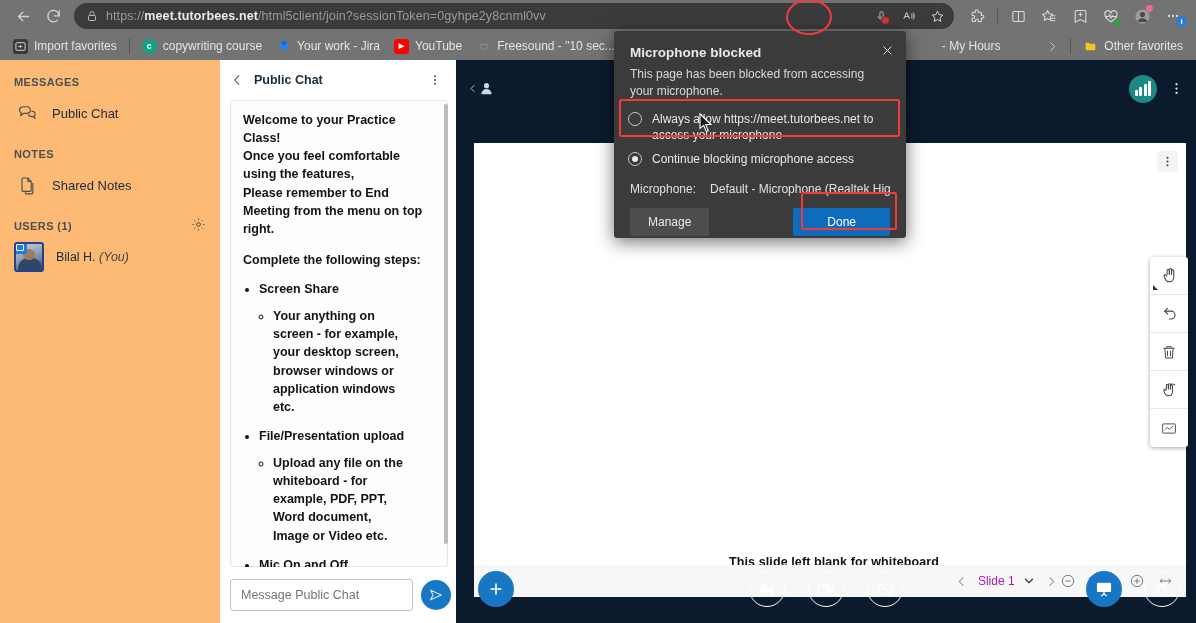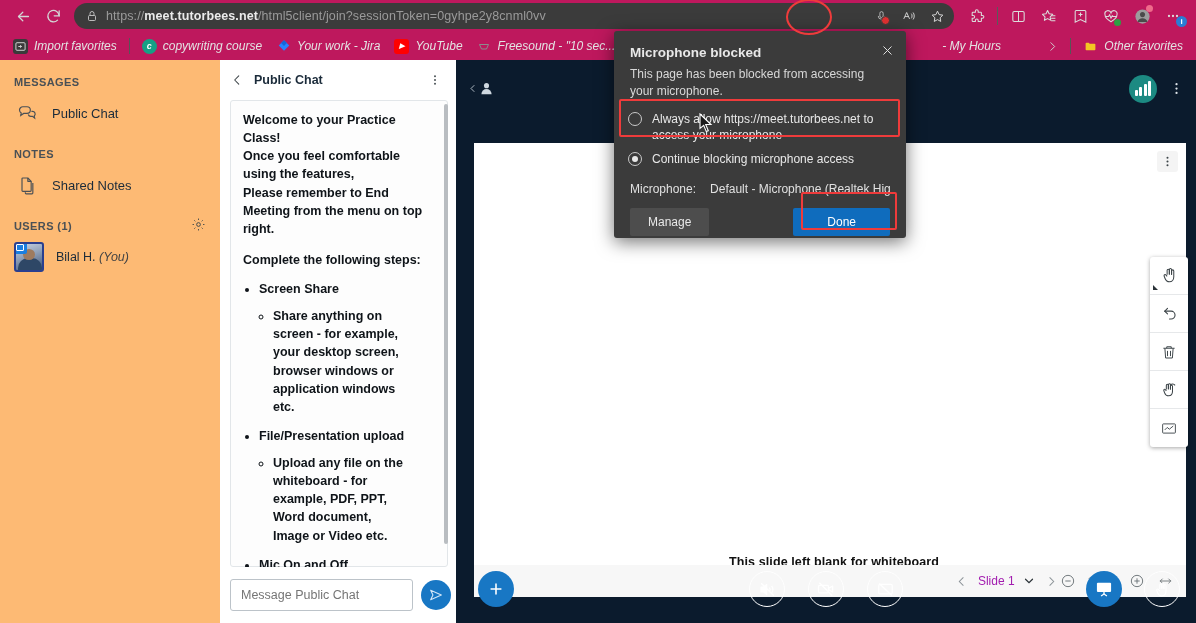--- a/index.html
+++ b/index.html
@@ -7,21 +7,21 @@
     width: 1196px; height: 623px;
     font-family: "Liberation Sans", sans-serif;
     overflow: hidden;
     background: #0f1c2e;
   }
   #app { position: relative; width: 1196px; height: 623px; }
 
   
   .browser-chrome {
     position: absolute; top: 0; left: 0; width: 1196px; height: 60px;
-    background: #be185d; z-index: 40;
+    background: #737373; z-index: 40;
   }
   .addr-row {
     position: absolute; top: 0; left: 0; width: 1196px; height: 32px;
     display: flex; align-items: center; padding: 0 8px;
   }
   .nav-btn {
     width: 30px; height: 28px; display: flex; align-items: center;
     justify-content: center; color: #d4d4d4; flex: none;
   }
   .nav-btn svg { display: block; }
@@ -61,21 +61,21 @@
   }
   .tb-sep { width: 1px; height: 18px; background: #5a5a5a; margin: 0 4px; }
   .badge-green { position: absolute; right: 5px; bottom: 4px; width: 7px; height: 7px; border-radius: 50%; background: #2ea043; }
   .badge-pink { position: absolute; right: 4px; top: 3px; width: 7px; height: 7px; border-radius: 50%; background: #ef6b8b; }
   .badge-blue { position: absolute; right: 1px; bottom: 3px; width: 11px; height: 11px; border-radius: 50%; background: #2a7cd4; color:#fff; font-size:8px; display:flex;align-items:center;justify-content:center;font-weight:700; }
 
   
   .bm-row {
     position: absolute; top: 32px; left: 0; width: 1196px; height: 28px;
     display: flex; align-items: center; padding: 0 6px; font-size: 12px;
-    color: #e3e3e3; white-space: nowrap; overflow: hidden; font-style: italic;
+    color: #e3e3e3; white-space: nowrap; overflow: hidden;
   }
   .bm {
     display: flex; align-items: center; gap: 6px; padding: 2px 7px;
     border-radius: 4px; flex: none;
   }
   .bm-fav {
     width: 15px; height: 15px; border-radius: 3px; flex: none;
     display: flex; align-items: center; justify-content: center;
     font-size: 9px; color: #fff; font-weight: 700;
   }
@@ -521,21 +521,21 @@
       <div class="chat-msg">
         <p>Welcome to your Practice Class!</p>
         <p>Once you feel comfortable using the features,</p>
         <p>Please remember to End Meeting from the menu on top right.</p>
         <div class="gap"></div>
         <p>Complete the following steps:</p>
         <ul>
           <li>
             <span>Screen Share</span>
             <ul>
-              <li>Share anything on screen - for example, your desktop screen, browser windows or application windows etc.</li>
+              <li>Your anything on screen - for example, your desktop screen, browser windows or application windows etc.</li>
             </ul>
           </li>
           <li>
             <span>File/Presentation upload</span>
             <ul>
               <li>Upload any file on the whiteboard - for example, PDF, PPT, Word document, Image or Video etc.</li>
             </ul>
           </li>
           <li>
             <span>Mic On and Off</span>

